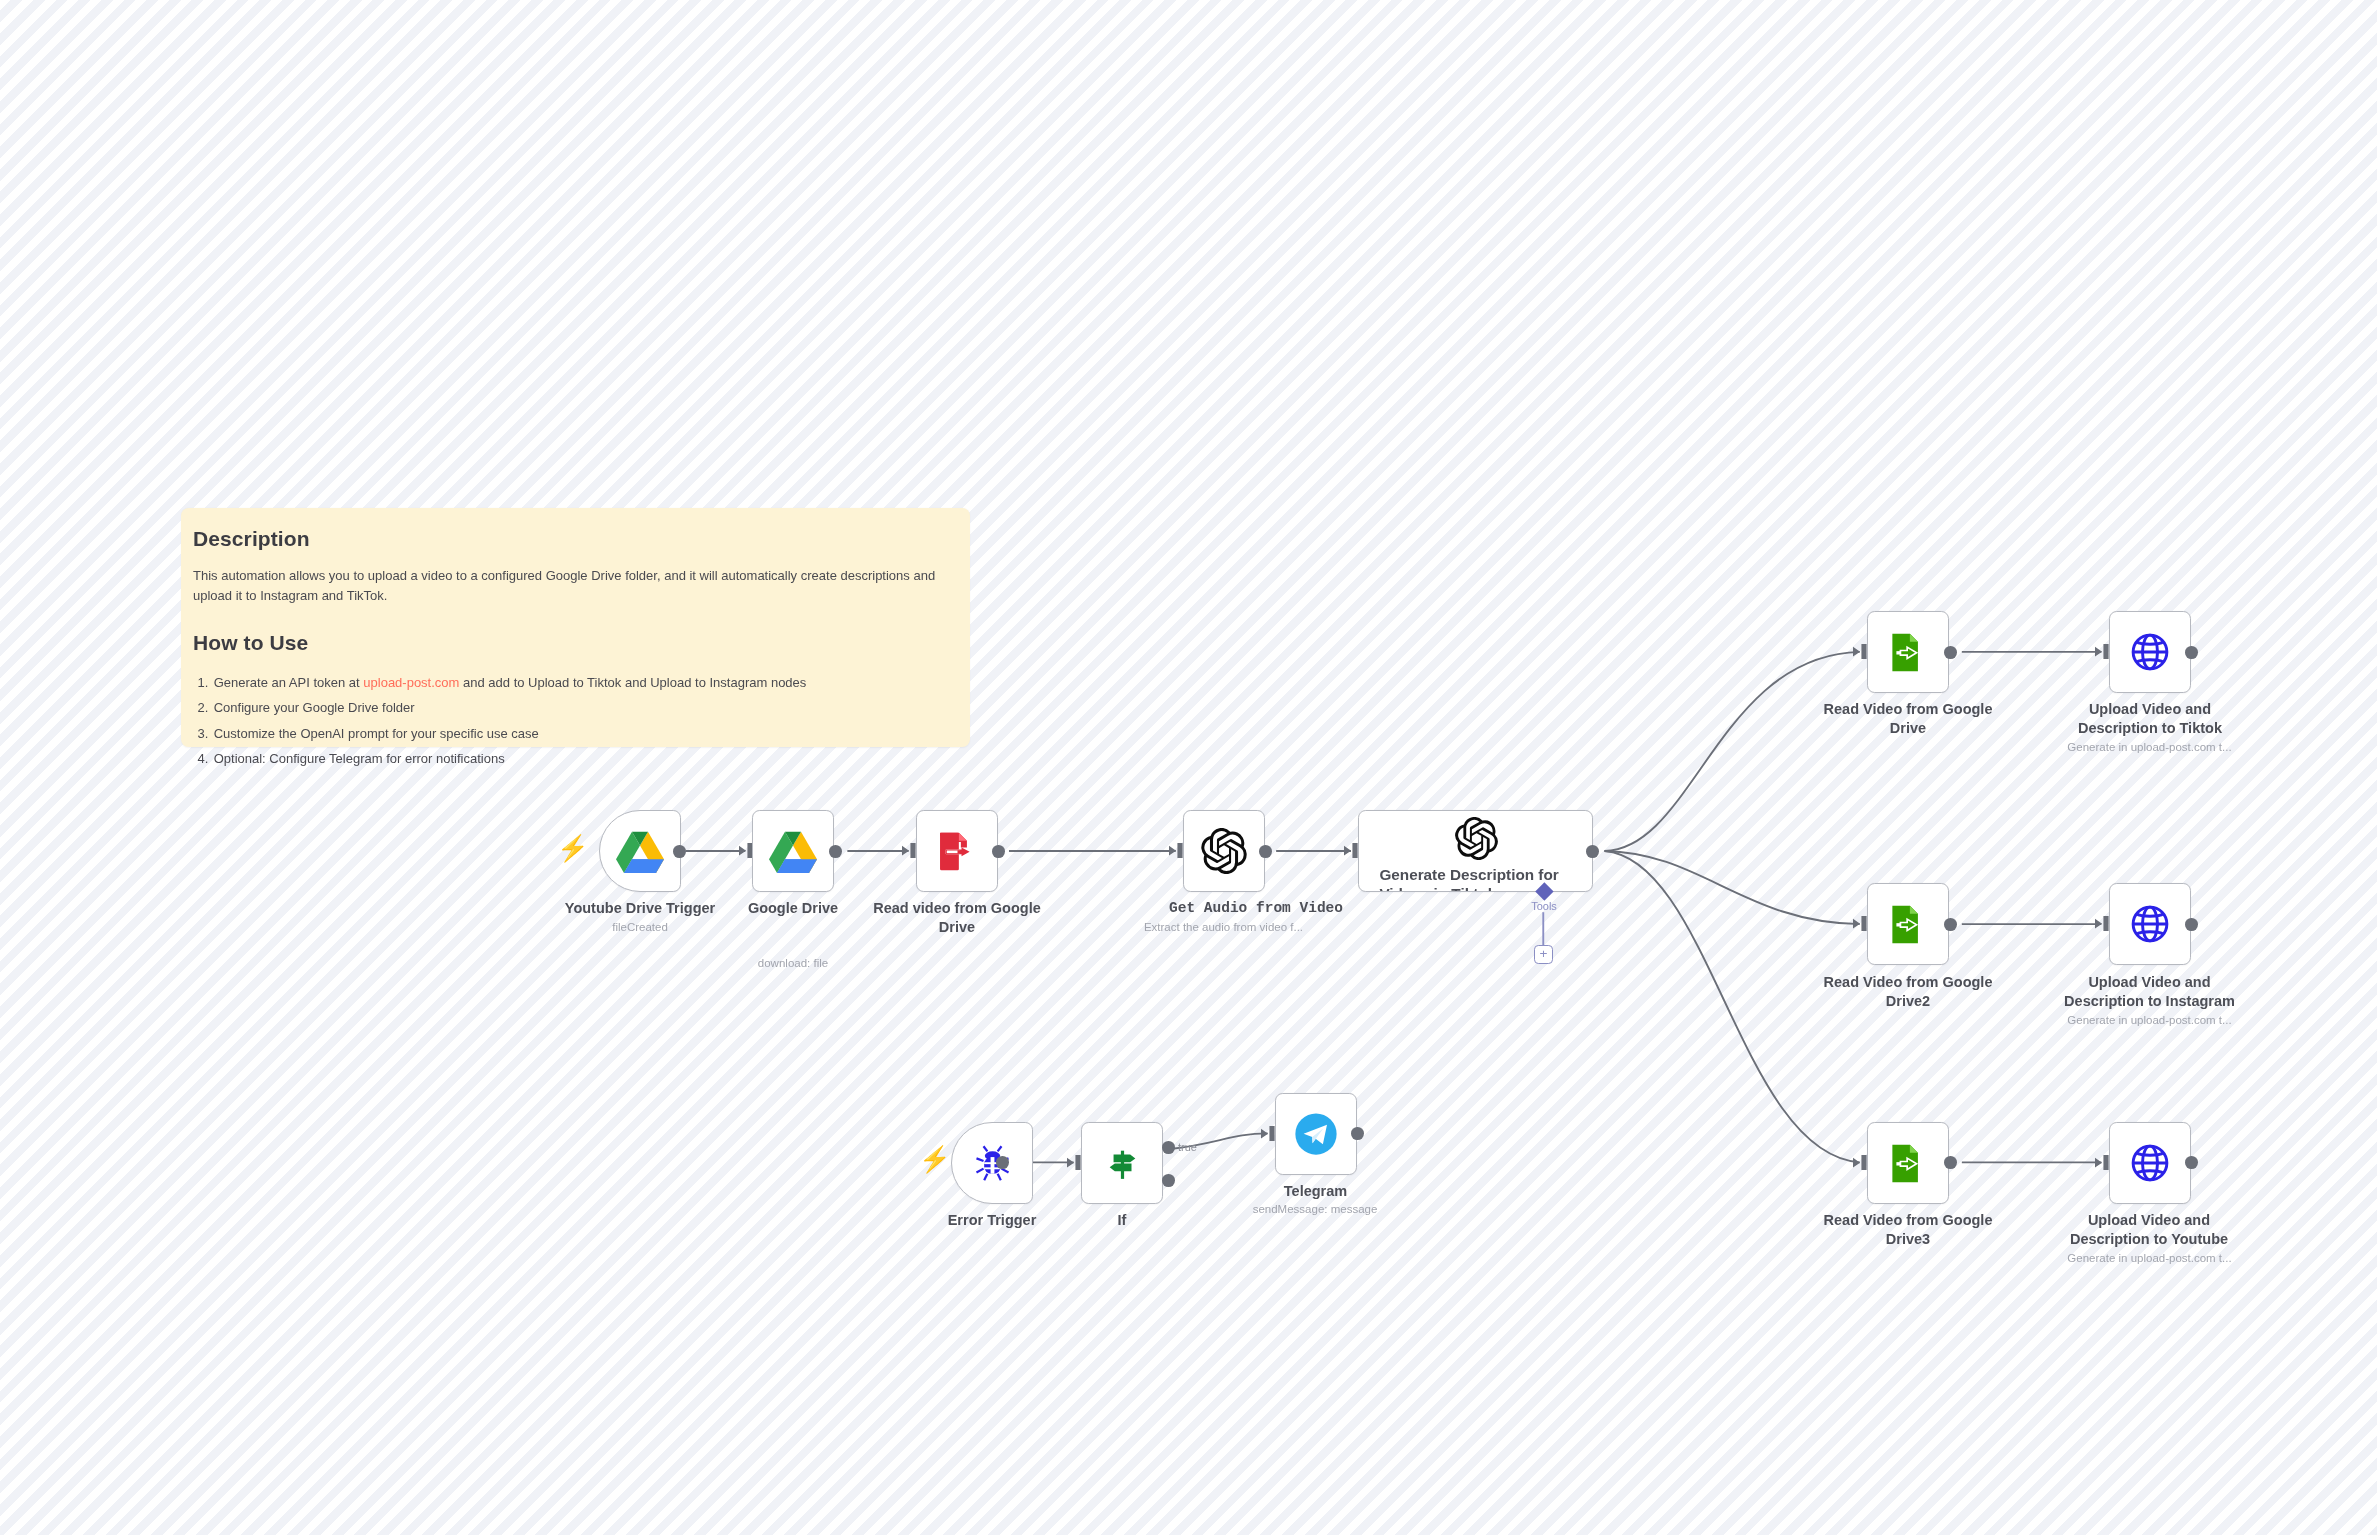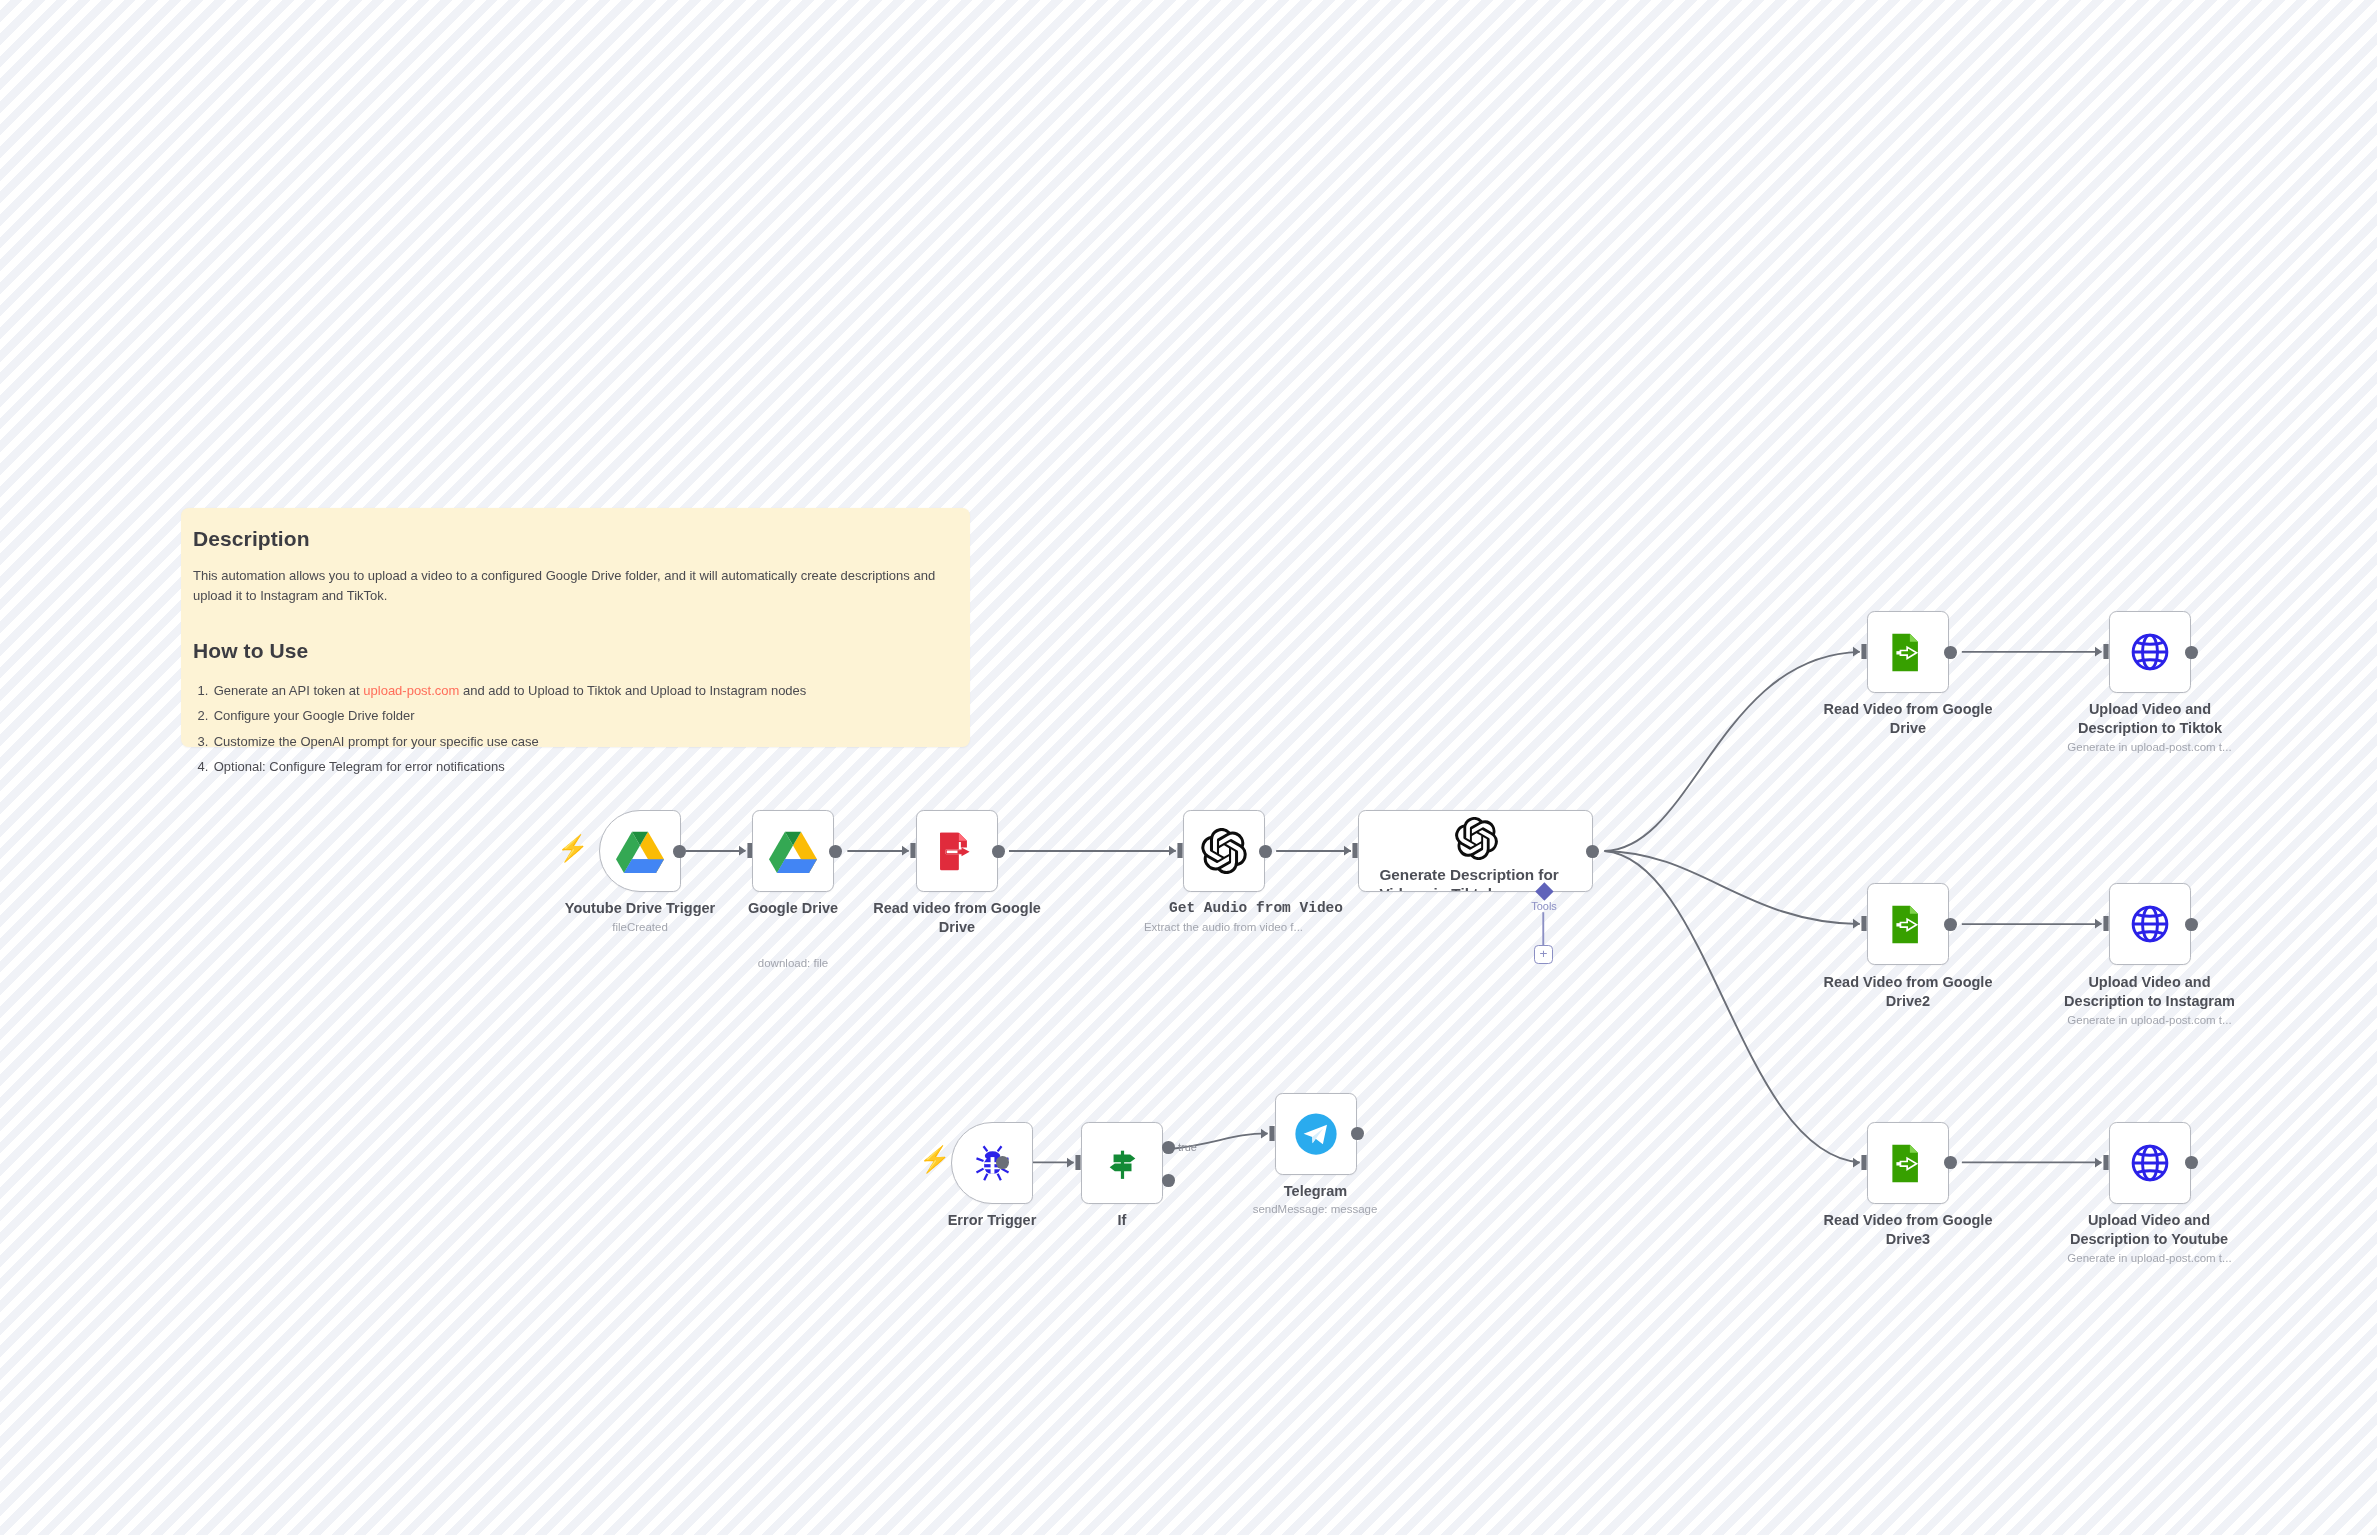--- a/index.html
+++ b/index.html
@@ -47,21 +47,21 @@
     padding: 19px 22px 22px 22px;
     box-shadow: 0 0.9px 1.7px rgba(0,0,0,0.05);
   }
   .sticky h2 {
     margin: 0 0 15.3px 0;
     font-size: 21px;
     font-weight: bold;
     color: #3c3c42;
     letter-spacing: 0.1px;
   }
-  .sticky h2.second { margin-top: 32px; }
+  .sticky h2.second { margin-top: 24px; }
   .sticky p {
     margin: 0;
     font-size: 13px;
     line-height: 1.55;
     color: #4a4a50;
     max-width: 766px;
   }
   .sticky ol {
     margin: 12px 0 0 0;
     padding-left: 19px;

